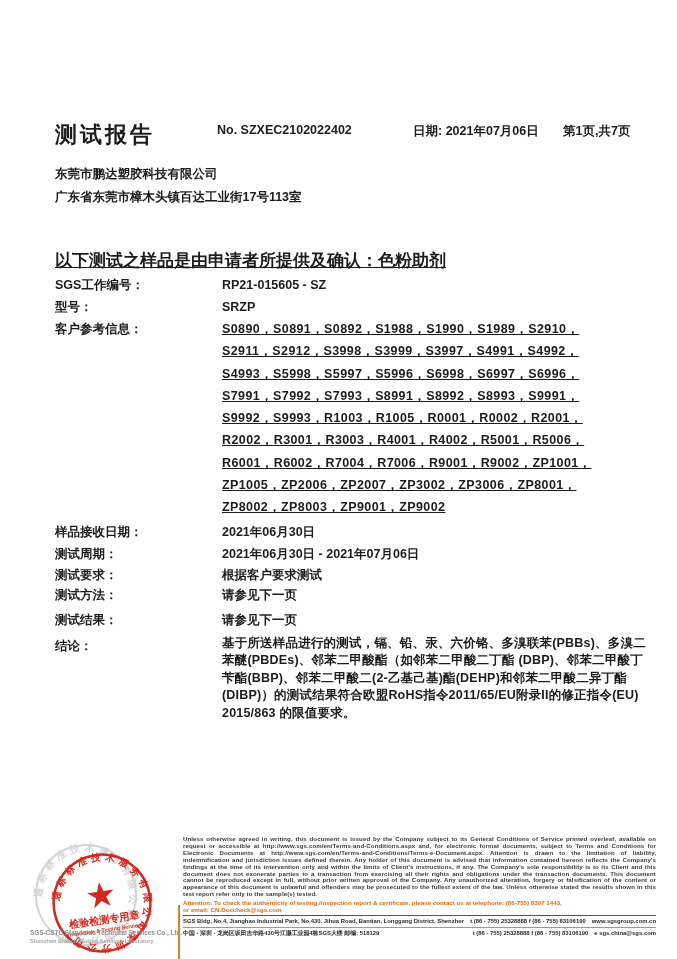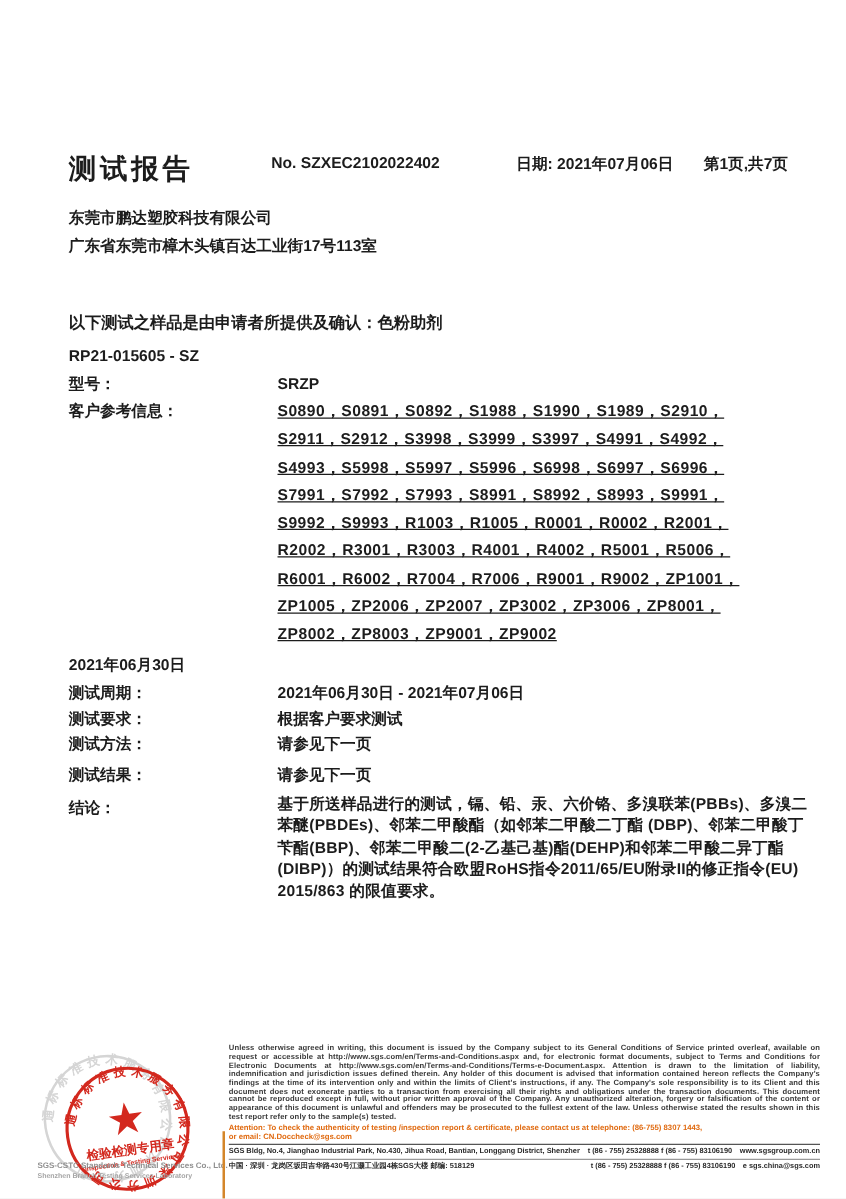--- a/index.html
+++ b/index.html
@@ -26,21 +26,21 @@
   .doc-title { position:absolute; left:0; top:0; font-size:22px; font-weight:bold; letter-spacing:3px; }
   .report-no { position:absolute; left:162px; top:3px; font-size:12.5px; font-weight:bold; }
   .report-date { position:absolute; left:358px; top:3px; font-size:12.5px; font-weight:bold; }
   .page-info { position:absolute; left:508px; top:3px; font-size:12.5px; font-weight:bold; }
 
   
   .company-block { position:absolute; left:55px; top:163px; width:560px; }
   .company-block div { font-size:12.5px; font-weight:bold; line-height:23px; }
 
   
-  .sample-statement { position:absolute; left:55px; top:249px; font-size:13px; font-weight:bold; }
+  .sample-statement { position:absolute; left:55px; top:249px; font-size:17px; font-weight:bold;text-decoration:underline; }
 
   
   .fields { position:absolute; left:55px; top:274px; width:600px; }
   .frow { display:flex; align-items:flex-start; }
   .flabel { width:167px; flex:0 0 167px; font-size:12.5px; font-weight:bold; line-height:22px; }
   .fvalue { flex:1; font-size:12.5px; font-weight:bold; line-height:22px; }
   .h22 { min-height:22px; }
   .mt2 { margin-top:2px; }
   .mt4 { margin-top:4px;justify-content:space-between; }
   .refline { line-height:22.3px; letter-spacing:0.4px;text-decoration:underline; }
@@ -90,20 +90,21 @@
   <div class="company-block">
     <div>东莞市鹏达塑胶科技有限公司</div>
     <div>广东省东莞市樟木头镇百达工业街17号113室</div>
   </div>
 
   <div class="sample-statement">以下测试之样品是由申请者所提供及确认：色粉助剂</div>
 
   <div class="fields">
 
     <div class="frow h22">
+      <div class="flabel">SGS工作编号：</div>
       <div class="fvalue">RP21-015605 - SZ</div>
     </div>
 
     <div class="frow h22">
       <div class="flabel">型号：</div>
       <div class="fvalue">SRZP</div>
     </div>
 
     <div class="frow">
       <div class="flabel">客户参考信息：</div>
@@ -114,20 +115,21 @@
         <div class="refline">S7991，S7992，S7993，S8991，S8992，S8993，S9991，</div>
         <div class="refline">S9992，S9993，R1003，R1005，R0001，R0002，R2001，</div>
         <div class="refline">R2002，R3001，R3003，R4001，R4002，R5001，R5006，</div>
         <div class="refline">R6001，R6002，R7004，R7006，R9001，R9002，ZP1001，</div>
         <div class="refline">ZP1005，ZP2006，ZP2007，ZP3002，ZP3006，ZP8001，</div>
         <div class="refline">ZP8002，ZP8003，ZP9001，ZP9002</div>
       </div>
     </div>
 
     <div class="frow h22 mt2">
+      <div class="flabel">样品接收日期：</div>
       <div class="fvalue">2021年06月30日</div>
     </div>
 
     <div class="frow h22">
       <div class="flabel">测试周期：</div>
       <div class="fvalue">2021年06月30日 - 2021年07月06日</div>
     </div>
 
     <div class="frow" style="min-height:20px;">
       <div class="flabel" style="line-height:20px;">测试要求：</div>

